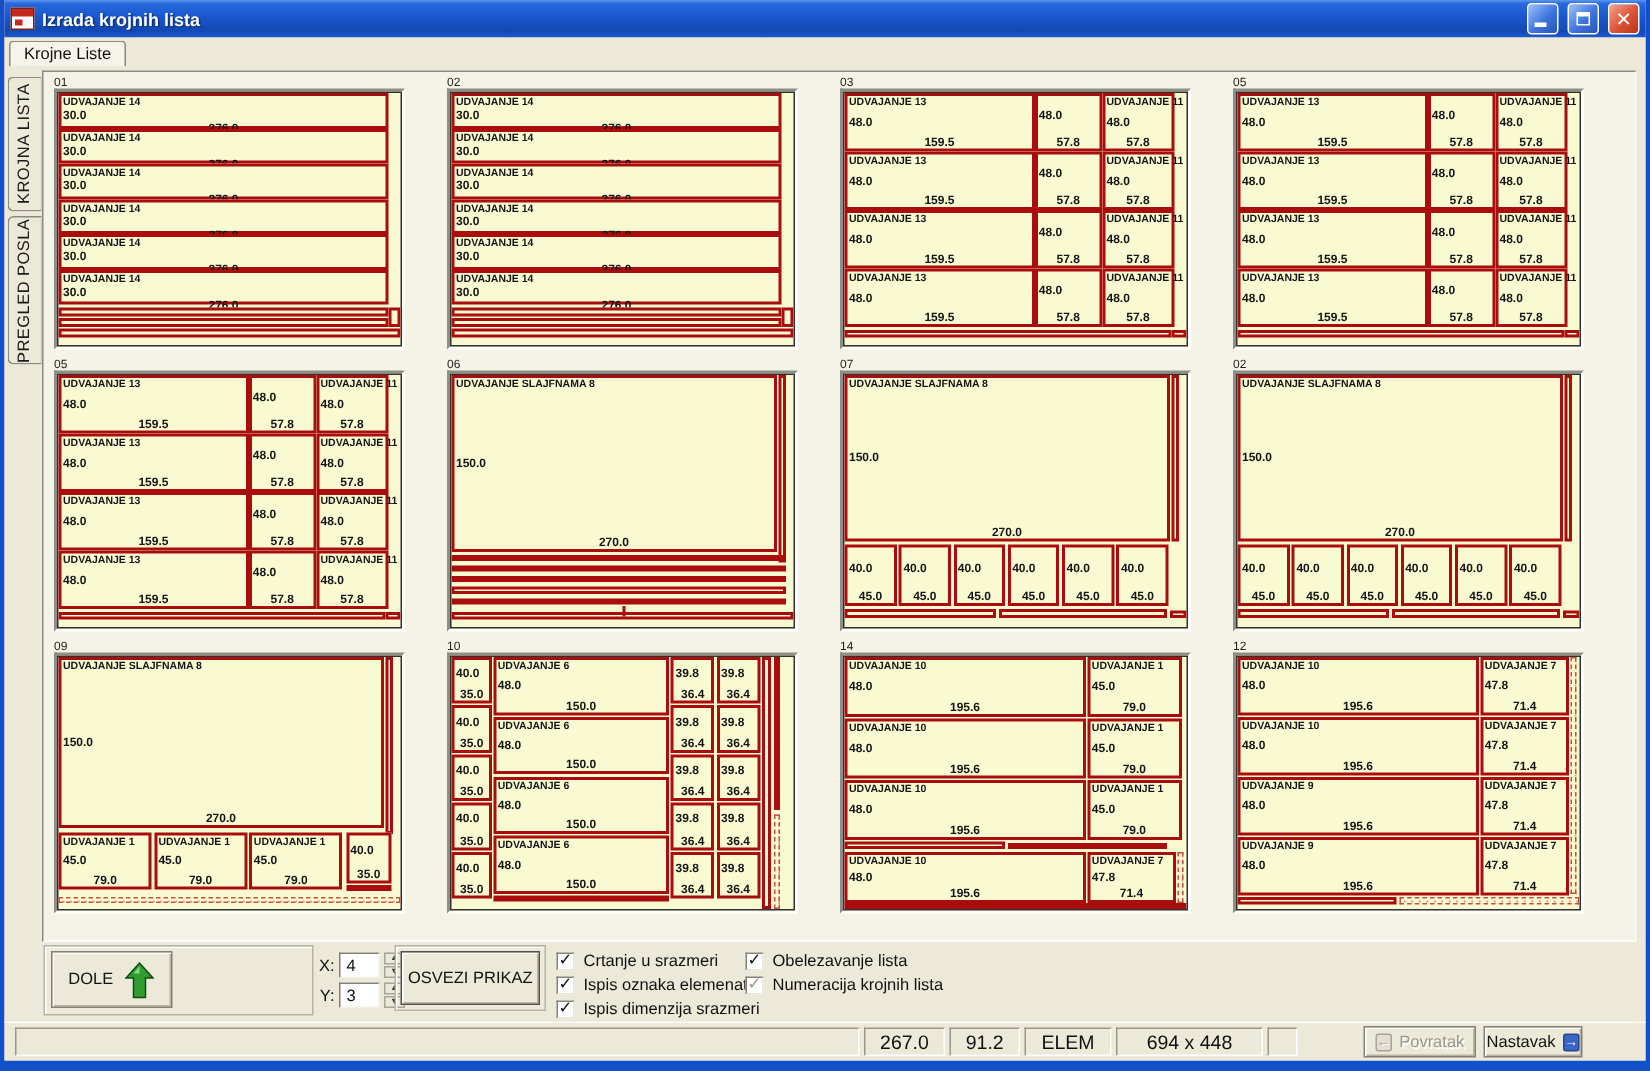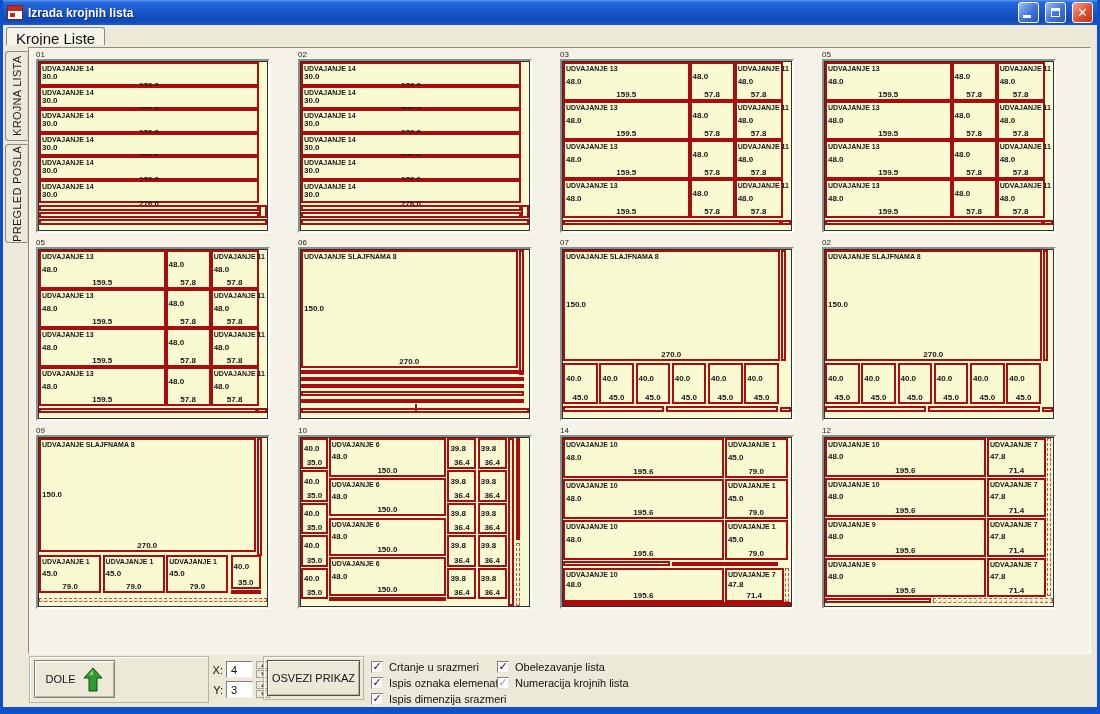--- a/index.html
+++ b/index.html
@@ -20,21 +20,21 @@
   .tb-btn { width:21px; height:21px; border-radius:3px; border:1px solid #fff; margin-left:1px;
     display:flex; align-items:center; justify-content:center; position:relative; }
   .tb-blue { background:linear-gradient(135deg,#9cc0f8 0%,#3f74dc 55%,#2a56b8 100%); }
   .tb-close { background:linear-gradient(135deg,#f0a58f 0%,#dd5237 55%,#bb3316 100%);
     color:#fff; font-size:13px; font-weight:bold; line-height:13px; }
   .glyph-min { position:absolute; left:4px; bottom:4px; width:8px; height:3px; background:#fff; }
   .glyph-max { width:9px; height:9px; border:1px solid #fff; border-top:3px solid #fff; }
 
   
   .tabstrip { height:20px; flex:0 0 20px; padding-left:3px; background:#ece9d8; }
-  .toptab { display:inline-block; margin-top:2px; padding:2px 9px 2px 9px; font-size:15px; color:#111;
+  .toptab { display:inline-block; margin-top:2px; padding:2px 9px 2px 9px; font-size:11px; color:#111;
     background:#f6f4ea; border:1px solid #8a8a84; border-bottom:none; border-radius:3px 3px 0 0; }
 
   
   .main { flex:1 1 auto; position:relative; background:#ece9d8; }
   .side-tabs { position:absolute; left:2px; top:6px; display:flex; flex-direction:column; gap:3px; z-index:2; }
   .vtab { position:relative; width:23px; background:#ece9d8; border:1px solid #8a8a84;
     border-radius:4px 0 0 4px; border-right-color:#cfccba; }
   .vtab span { position:absolute; inset:0; display:flex; align-items:center; justify-content:center;
     writing-mode:vertical-rl; transform:rotate(180deg); font-size:11px; color:#1a1a1a; letter-spacing:.3px; }
   .vtab.t1 { height:90px; }
@@ -766,14 +766,30 @@
           <div class="chkbox">✓</div>
           <div class="chklabel">Obelezavanje lista</div>
         </div>
         <div class="chkrow">
           <div class="chkbox dis">✓</div>
           <div class="chklabel">Numeracija krojnih lista</div>
         </div>
       </div>
   </div>
 
+  <div class="statusbar">
+    <div class="scell sc0"></div>
+    <div class="scell sc1">267.0</div>
+    <div class="scell sc2">91.2</div>
+    <div class="scell sc3">ELEM</div>
+    <div class="scell sc4">694 x 448</div>
+    <div class="scell sc5"></div>
+    <div class="sbtn disabled povratak">
+      <span class="nav-ico ico-back">←</span>
+      <span>Povratak</span>
+    </div>
+    <div class="sbtn nastavak">
+      <span>Nastavak</span>
+      <span class="nav-ico ico-fwd">→</span>
+    </div>
+  </div>
 
 </div>
 
 </body></html>

